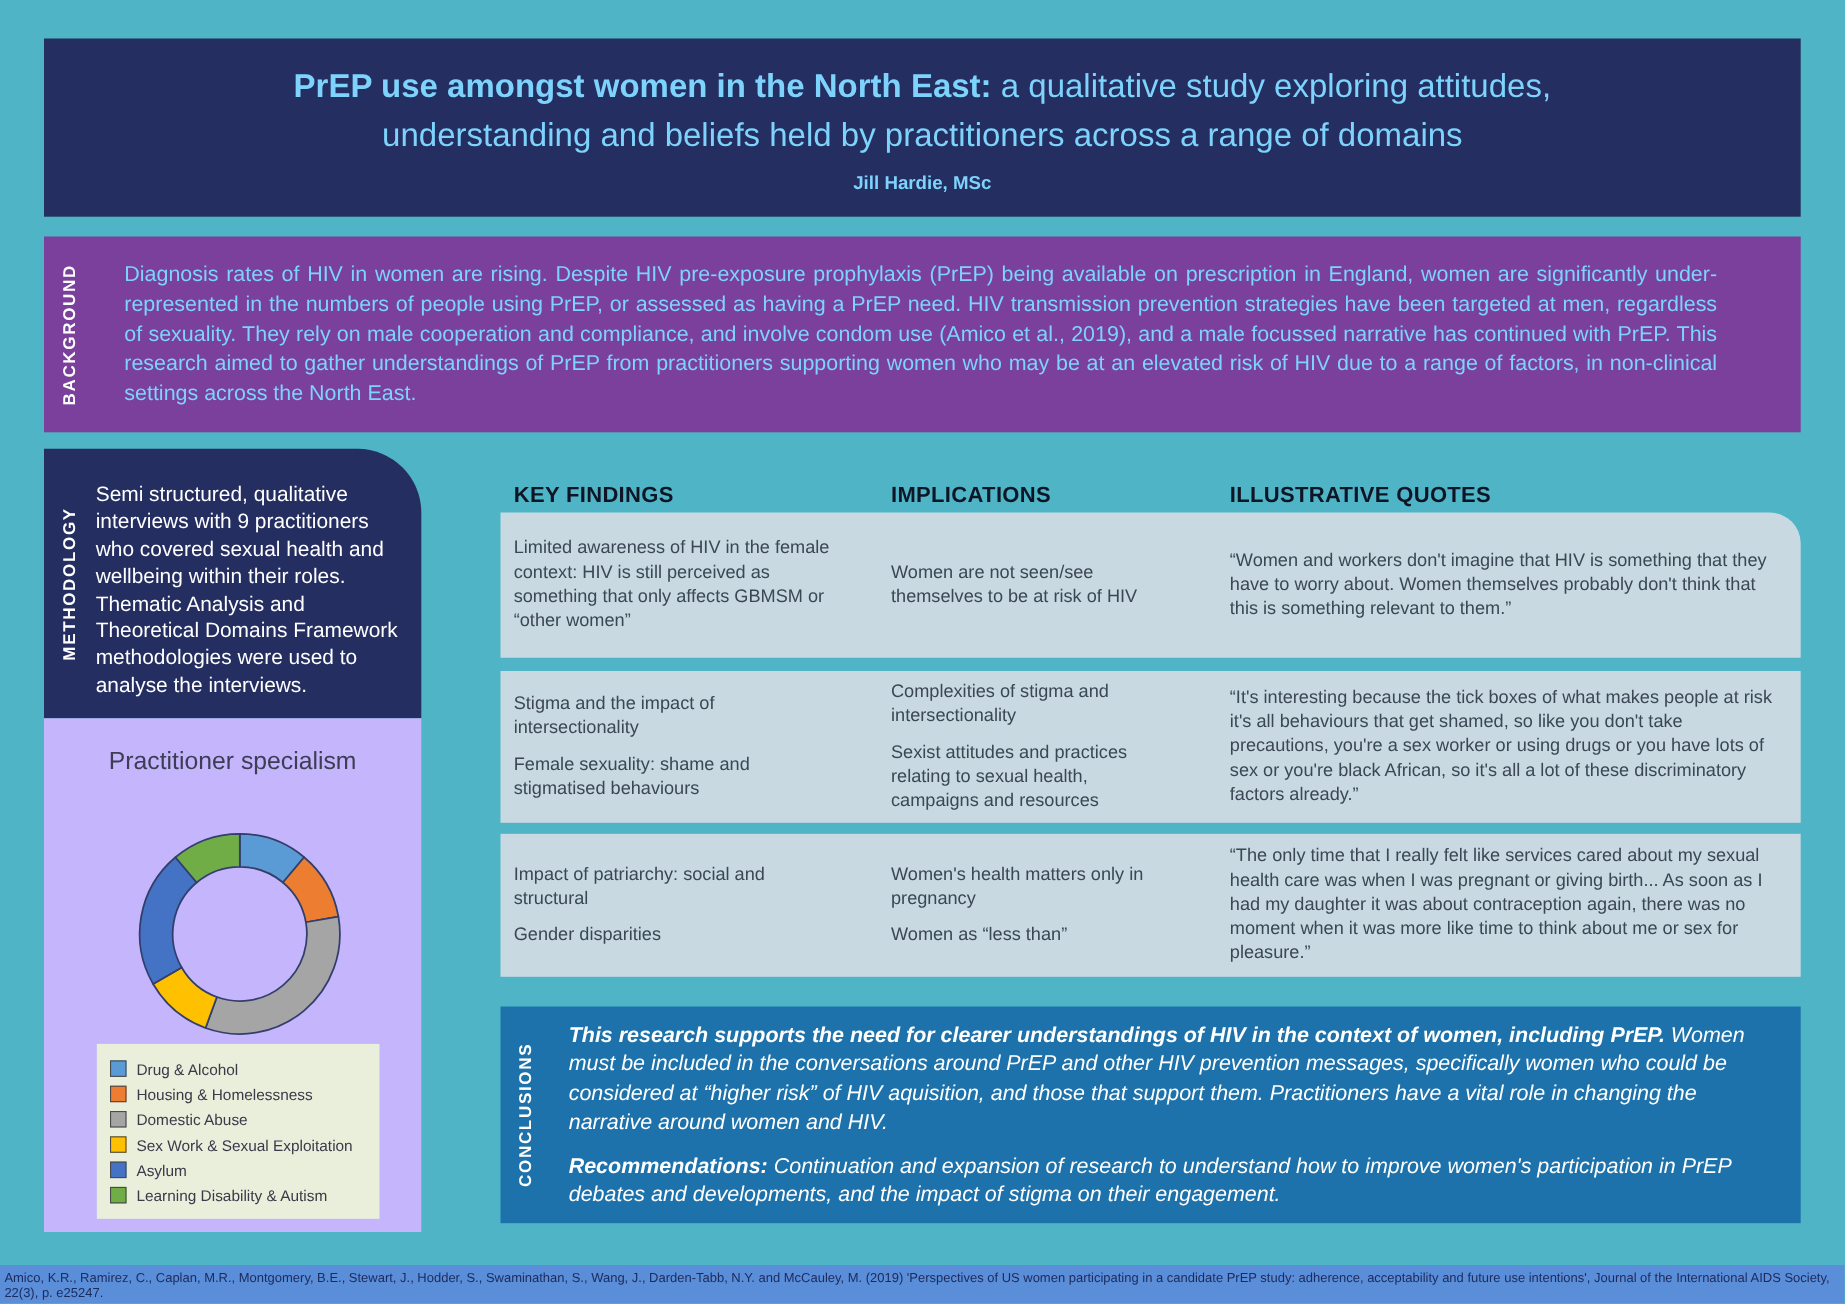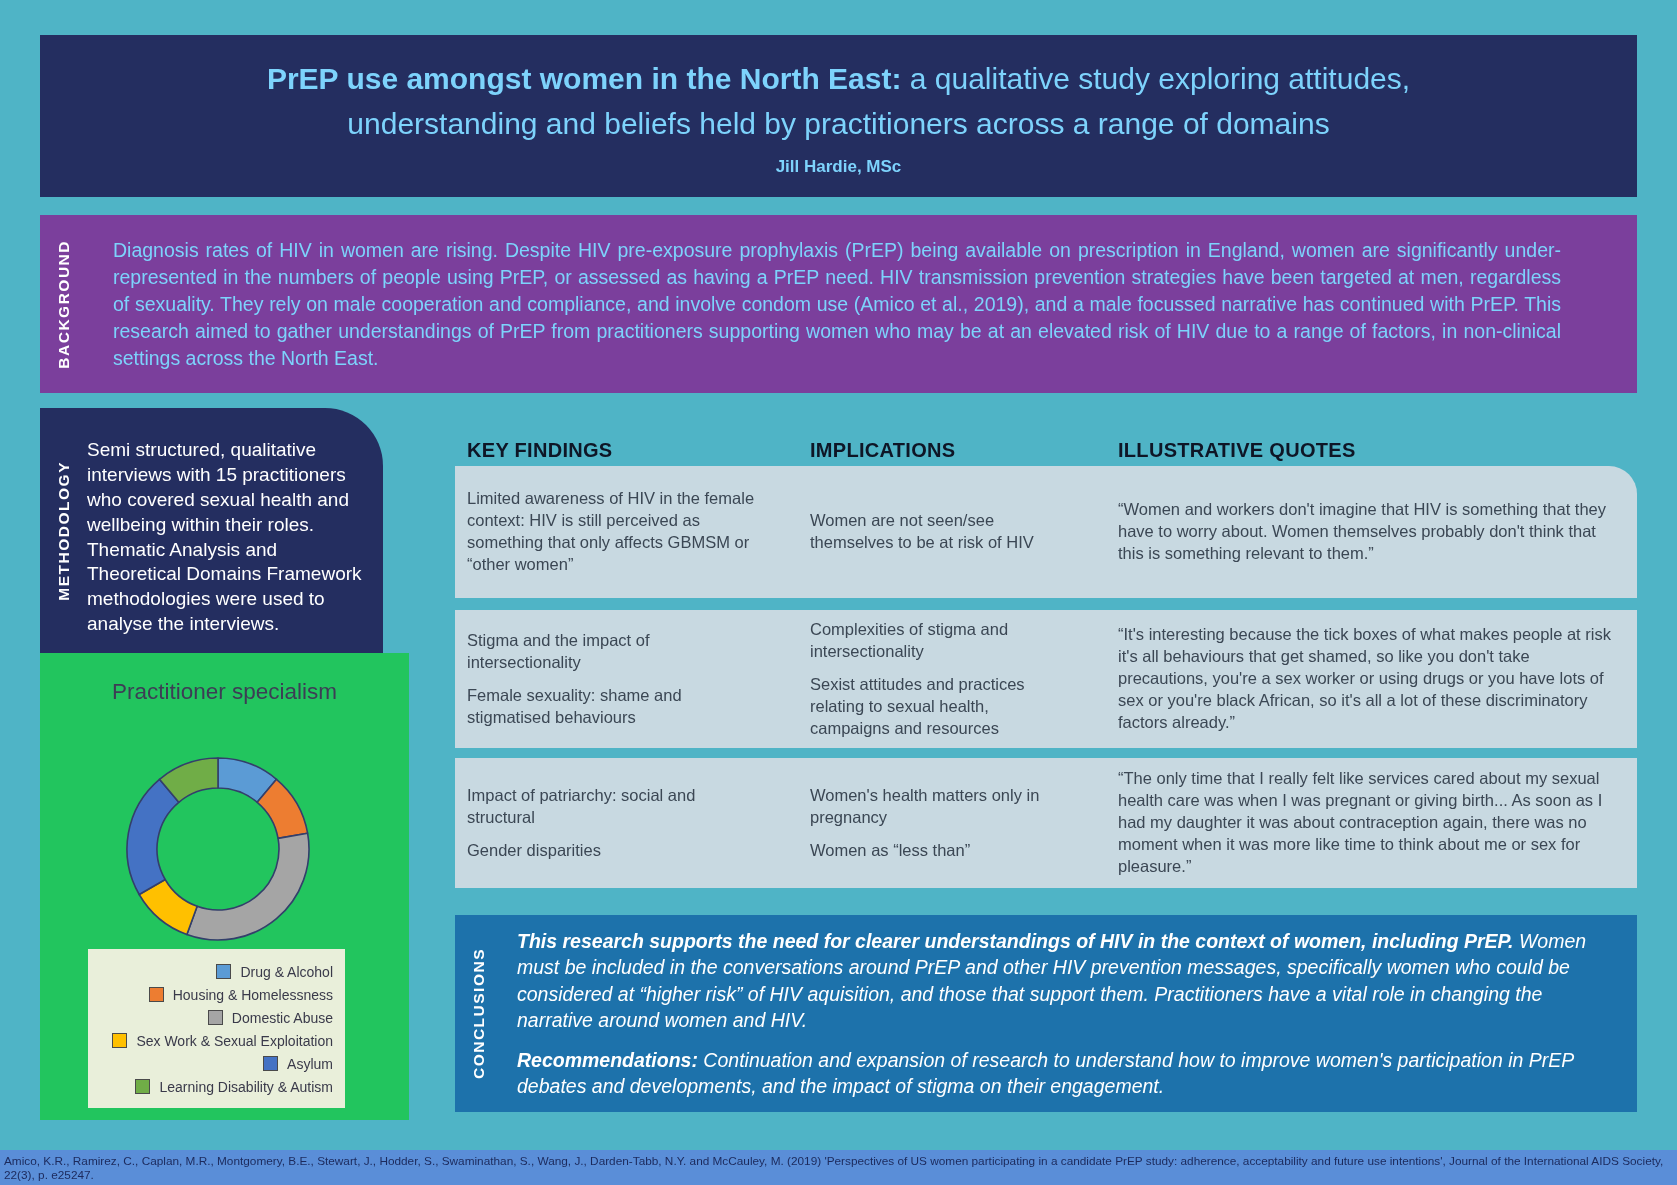--- a/index.html
+++ b/index.html
@@ -36,28 +36,28 @@
   }
 
   
   .meth-box{
     position:absolute;left:40px;top:408px;width:343px;height:245px;
     background:#242e60;border-top-right-radius:58px;
   }
   .meth-text{position:absolute;left:47px;top:30px;width:288px;color:#fff;font-size:19px;line-height:1.31;}
 
   
-  .chart-panel{position:absolute;left:40px;top:653px;width:369px;height:467px;background:#22c55e;}
+  .chart-panel{position:absolute;left:40px;top:653px;width:343px;height:467px;background:#c4b5fd;}
   .chart-title{text-align:center;font-size:22.5px;color:#3d3d55;padding-top:26px;}
   #donut{position:absolute;left:78px;top:96px;}
   .legend{
     position:absolute;left:48px;top:296px;width:233px;
     background:#e9efda;padding:11px 12px 10px 12px;
   }
-  .legend-item{display:flex;align-items:center;gap:9px;font-size:14px;color:#3a3a4a;height:23px;justify-content:flex-end;}
+  .legend-item{display:flex;align-items:center;gap:9px;font-size:14px;color:#3a3a4a;height:23px;}
   .sw{width:13px;height:13px;border:1px solid #4a4a4a;flex:0 0 13px;}
 
   
   .th{position:absolute;top:439px;font-weight:700;font-size:20px;color:#0e1626;letter-spacing:.3px;}
   #th-findings{left:467px;}
   #th-implications{left:810px;}
   #th-quotes{left:1118px;}
   .row{position:absolute;left:455px;width:1182px;background:#c8d9e1;}
   .row1{top:466px;height:132px;border-top-right-radius:28px;}
   .row2{top:610px;height:138px;}
@@ -102,21 +102,21 @@
     <div class="vlabel">
       <span>BACKGROUND</span>
     </div>
     <div class="bg-text">Diagnosis rates of HIV in women are rising. Despite HIV pre-exposure prophylaxis (PrEP) being available on prescription in England, women are significantly under-represented in the numbers of people using PrEP, or assessed as having a PrEP need. HIV transmission prevention strategies have been targeted at men, regardless of sexuality. They rely on male cooperation and compliance, and involve condom use (Amico et al., 2019), and a male focussed narrative has continued with PrEP. This research aimed to gather understandings of PrEP from practitioners supporting women who may be at an elevated risk of HIV due to a range of factors, in non-clinical settings across the North East.</div>
   </div>
 
   <div class="meth-box">
     <div class="vlabel">
       <span>METHODOLOGY</span>
     </div>
-    <div class="meth-text">Semi structured, qualitative interviews with 15 practitioners who covered sexual health and wellbeing within their roles. Thematic Analysis and Theoretical Domains Framework methodologies were used to analyse the interviews.</div>
+    <div class="meth-text">Semi structured, qualitative interviews with 9 practitioners who covered sexual health and wellbeing within their roles. Thematic Analysis and Theoretical Domains Framework methodologies were used to analyse the interviews.</div>
   </div>
 
   <div class="chart-panel">
     <div class="chart-title">Practitioner specialism</div>
     <svg id="donut" width="200" height="200" viewBox="0 0 200 200">
         <path d="M100,9 A91,91 0 0 1 158.49367248147507,30.289955676172994 L139.2100441908789,53.27128896974234 A61,61 0 0 0 100,39 Z" fill="#5B9BD5" stroke="#333f6b" stroke-width="1.6" stroke-linejoin="round"></path>
         <path d="M158.49367248147507,30.289955676172994 A91,91 0 0 1 189.61750552411092,84.19801583230934 L160.0732729337447,89.40746116231725 A61,61 0 0 0 139.2100441908789,53.27128896974234 Z" fill="#ED7D31" stroke="#333f6b" stroke-width="1.6" stroke-linejoin="round"></path>
         <path d="M189.61750552411092,84.19801583230934 A91,91 0 0 1 68.87616695736419,185.5120284915177 L79.13677125713424,157.32124986794042 A61,61 0 0 0 160.0732729337447,89.40746116231725 Z" fill="#A5A5A5" stroke="#333f6b" stroke-width="1.6" stroke-linejoin="round"></path>
         <path d="M68.87616695736419,185.5120284915177 A91,91 0 0 1 21.191688255616114,145.50000000000006 L47.17245036914926,130.50000000000003 A61,61 0 0 0 79.13677125713424,157.32124986794042 Z" fill="#FFC000" stroke="#333f6b" stroke-width="1.6" stroke-linejoin="round"></path>
         <path d="M21.191688255616114,145.50000000000006 A91,91 0 0 1 41.5063275185249,30.289955676173022 L60.78995580912108,53.27128896974236 A61,61 0 0 0 47.17245036914926,130.50000000000003 Z" fill="#4472C4" stroke="#333f6b" stroke-width="1.6" stroke-linejoin="round"></path>

